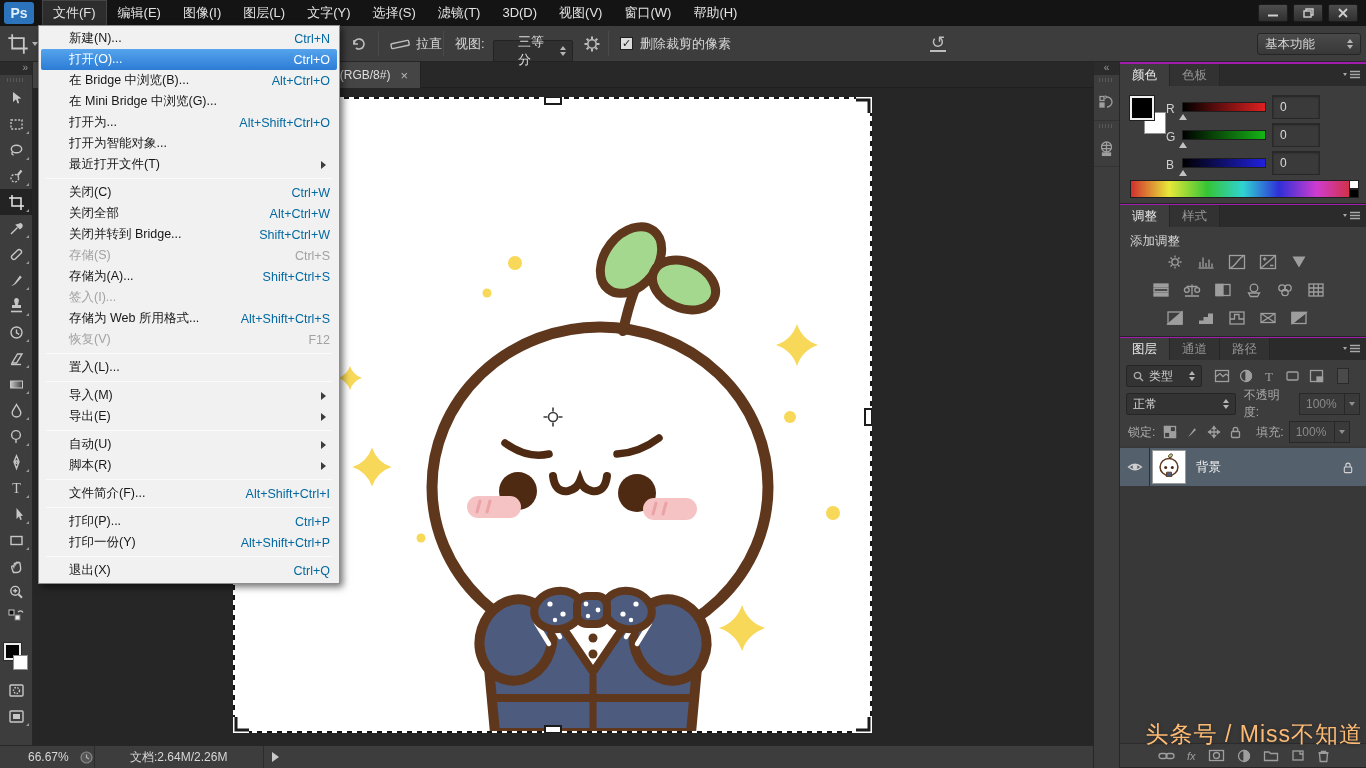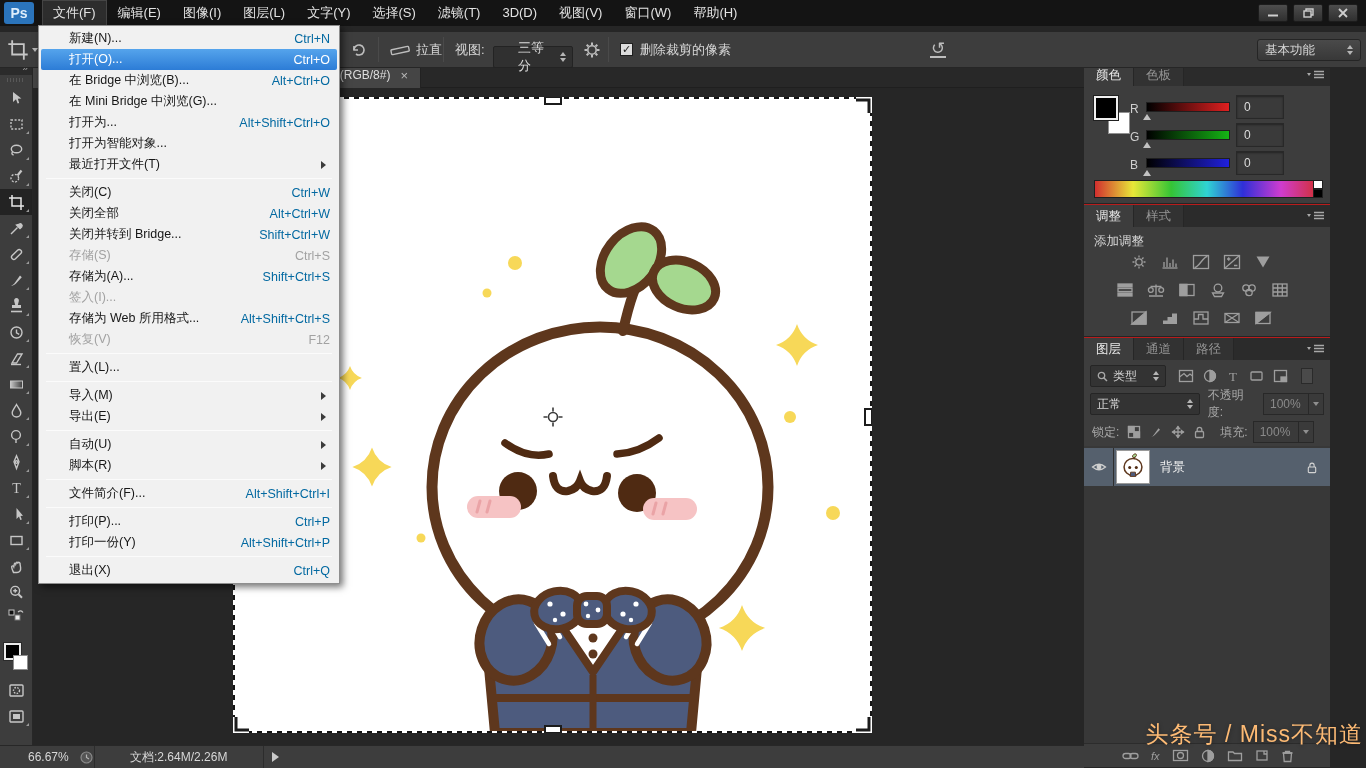--- a/index.html
+++ b/index.html
@@ -10,21 +10,21 @@
 
   
   .titlebar{position:absolute;left:0;top:0;width:1366px;height:26px;background:#141414;display:flex;align-items:center;z-index:60}
   .ps-logo{width:30px;height:22px;margin:2px 8px 2px 4px;background:#2b74bb;color:#dfeefb;font-weight:bold;border-radius:3px;display:flex;align-items:center;justify-content:center;font-size:14px}
   .menu-item{padding:0 11px;height:26px;line-height:26px;font-size:13px;color:#e3e3e3;white-space:nowrap}
   .menu-item.active{background:#2d2d2d;box-shadow:inset 0 0 0 1px #454545}
   .win-controls{margin-left:auto;display:flex;gap:5px;padding-right:8px}
   .win-btn{width:30px;height:18px;background:linear-gradient(#4d4d4d,#2f2f2f);border:1px solid #1c1c1c;border-radius:2px;display:flex;align-items:center;justify-content:center}
 
   
-  .optionsbar{position:absolute;left:0;top:32px;width:1366px;height:36px;background:#3d3d3d;border-bottom:1px solid #262626;z-index:10}
+  .optionsbar{position:absolute;left:0;top:26px;width:1366px;height:36px;background:#3d3d3d;border-bottom:1px solid #262626;z-index:10}
   .ob{position:absolute;top:0;height:35px;display:flex;align-items:center;color:#d6d6d6;font-size:13px}
   .vsep{position:absolute;top:5px;width:1px;height:25px;background:#2c2c2c;border-right:1px solid #4a4a4a}
   .ob-select{display:flex;align-items:center;gap:6px;height:22px;padding:0 6px 0 24px;background:#303030;border:1px solid #232323;border-radius:2px;color:#ddd}
   .ud{display:flex;flex-direction:column;gap:2px}
   .ud i{width:0;height:0;border-left:3.5px solid transparent;border-right:3.5px solid transparent}
   .ud i.up{border-bottom:4px solid #b5b5b5}
   .ud i.dn{border-top:4px solid #b5b5b5}
   .checkbox{width:13px;height:13px;background:#dcdcdc;border:1px solid #1f1f1f;color:#222;font-size:11px;font-weight:bold;display:flex;align-items:center;justify-content:center;margin-right:7px}
   .reset-glyph{font-size:17px;color:#bdbdbd;border-bottom:2px solid #bdbdbd;line-height:15px;padding:0 1px}
   .ws-btn{position:absolute;right:5px;top:7px;height:22px;width:104px;display:flex;align-items:center;justify-content:space-between;padding:0 7px;background:linear-gradient(#4a4a4a,#383838);border:1px solid #252525;border-radius:3px;color:#d8d8d8;font-size:12.5px}
@@ -60,21 +60,21 @@
   .subarrow{margin-left:auto;width:0;height:0;border:4px solid transparent;border-left:5px solid #3c3c3c}
   .msep{height:1px;background:#d8d8d8;margin:3px 7px;border-bottom:1px solid #fbfbfb}
 
   
   .dock{position:absolute;left:1093px;top:62px;width:27px;height:706px;background:#3d3d3d;border-left:1px solid #272727;border-right:1px solid #272727;z-index:5}
   .dock-head{height:13px;background:#2b2b2b;color:#9a9a9a;font-size:10px;line-height:11px;text-align:center}
   .dock-btn{height:36px;display:flex;align-items:center;justify-content:center;border-bottom:1px solid #333}
   .dock-grip{height:4px;margin:3px 5px;background:repeating-linear-gradient(90deg,#585858 0 1px,transparent 1px 3px)}
 
   
-  .rightpanels{position:absolute;left:1084px;top:62px;width:246px;height:706px;background:#b91c1c;z-index:5}
+  .rightpanels{position:absolute;left:1120px;top:62px;width:246px;height:706px;background:#a21caf;z-index:5}
   .sec{position:absolute;left:0;width:246px;background:#3d3d3d;border-bottom:1px solid #252525}
   .ptabs{height:22px;background:#2b2b2b;display:flex;align-items:flex-end;position:relative}
   .ptab{height:22px;line-height:22px;padding:0 12px;font-size:12.5px;color:#969696;background:#323232;border-right:1px solid #262626}
   .ptab.on{background:#3d3d3d;color:#e8e8e8}
   .pmenu{position:absolute;right:5px;top:6px}
   .chrow{position:absolute;left:0;height:22px;display:flex;align-items:center}
   .chlabel{position:absolute;left:46px;font-size:12px;color:#cfcfcf}
   .chtrack{position:absolute;left:62px;top:4px;width:84px;height:10px;border:1px solid #1f1f1f}
   .chtrack .thumb{position:absolute;left:-4px;top:11px;width:0;height:0;border-left:4px solid transparent;border-right:4px solid transparent;border-bottom:6px solid #c2c2c2}
   .chval{position:absolute;left:152px;top:-3px;width:48px;height:24px;background:#3a3a3a;border:1px solid #282828;box-shadow:inset 0 1px 2px rgba(0,0,0,.4);color:#ddd;font-size:12px;line-height:22px;padding-left:7px}

